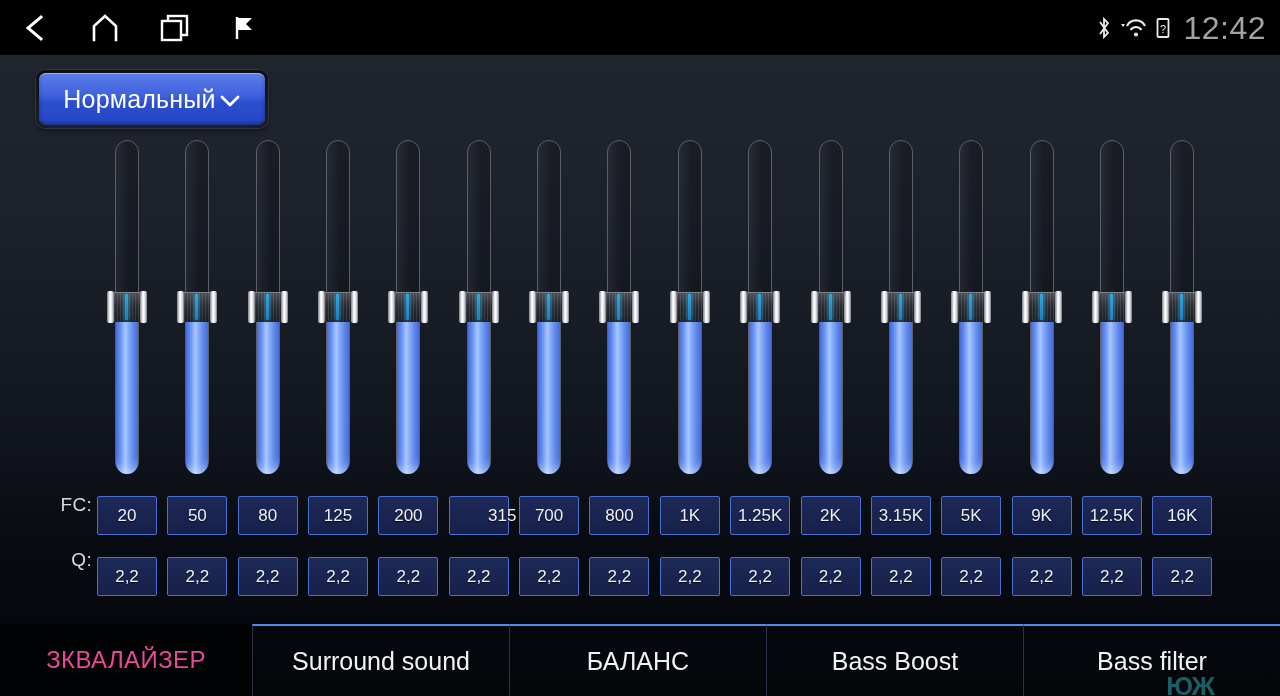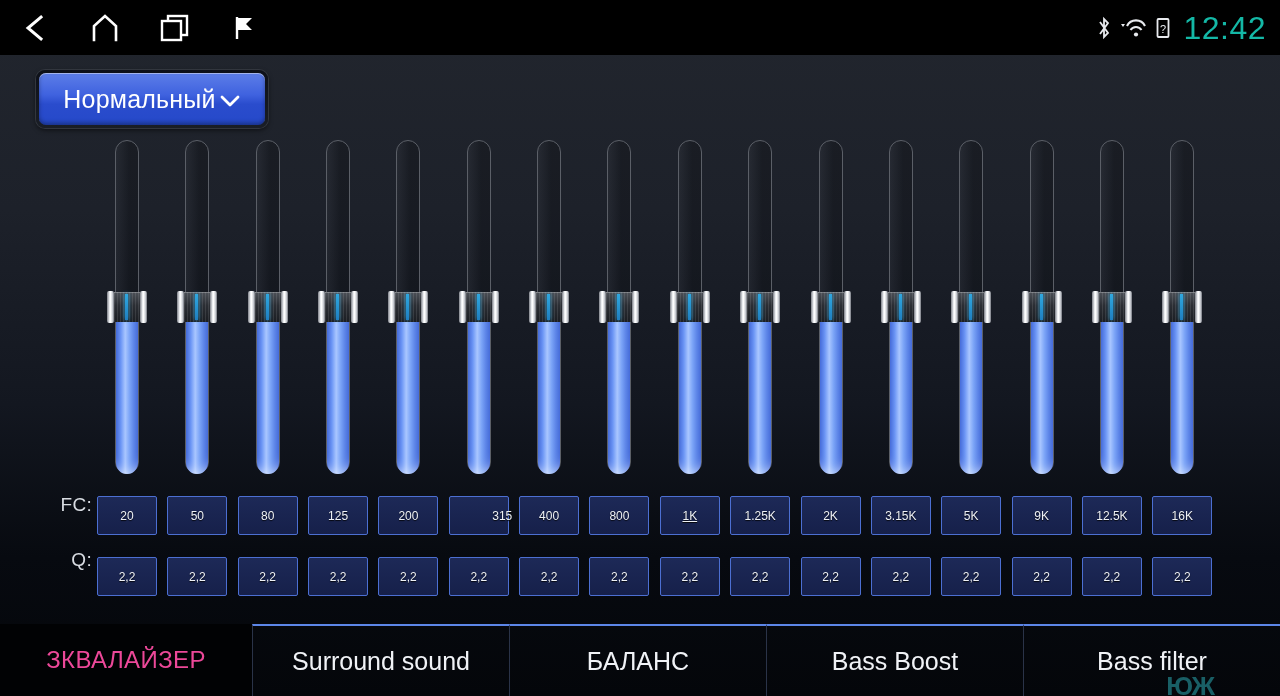--- a/index.html
+++ b/index.html
@@ -48,21 +48,21 @@
 
   .status-right {
     position: absolute;
     right: 14px; top: 0;
     height: 55px;
     display: flex;
     align-items: center;
     gap: 7px;
   }
   .status-clock {
-    color: #14b8a6;
+    color: #a3a3a3;
     font-size: 32px;
     letter-spacing: 0.5px;
     font-weight: 400;
     margin-left: 6px;
     line-height: 1;
   }
   .stat-ico { display:block; }
 
   
   .preset-wrap {
@@ -177,21 +177,21 @@
 
   .cell {
     position: absolute;
     width: 60px; height: 39px;
     margin-left: -30px;
     border: 1px solid #4c6fd2;
     border-radius: 2px;
     box-sizing: border-box;
     background: linear-gradient(180deg,#1d2957 0%, #16204a 100%);
     color: #eef1f6;
-    font-size: 12px;
+    font-size: 17px;
     display: flex;
     align-items: center;
     justify-content: center;
     text-shadow: 0 1px 1px rgba(0,0,0,.8);
   }
   .cell.fc { top: 496px; }
   .cell.q  { top: 557px; }
 
   
   .tabbar {
@@ -450,25 +450,25 @@
       <div class="cell fc" style="left: 197.35px;">50</div>
       <div class="cell q" style="left: 197.35px;">2,2</div>
       <div class="cell fc" style="left: 267.7px;">80</div>
       <div class="cell q" style="left: 267.7px;">2,2</div>
       <div class="cell fc" style="left: 338.05px;">125</div>
       <div class="cell q" style="left: 338.05px;">2,2</div>
       <div class="cell fc" style="left: 408.4px;">200</div>
       <div class="cell q" style="left: 408.4px;">2,2</div>
       <div class="cell fc" style="left: 478.75px; padding-left: 47px;">315</div>
       <div class="cell q" style="left: 478.75px;">2,2</div>
-      <div class="cell fc" style="left: 549.1px;">400</div>
+      <div class="cell fc" style="left: 549.1px;">700</div>
       <div class="cell q" style="left: 549.1px;">2,2</div>
       <div class="cell fc" style="left: 619.45px;">800</div>
       <div class="cell q" style="left: 619.45px;">2,2</div>
-      <div class="cell fc" style="left: 689.8px; text-decoration: underline;">1K</div>
+      <div class="cell fc" style="left: 689.8px;">1K</div>
       <div class="cell q" style="left: 689.8px;">2,2</div>
       <div class="cell fc" style="left: 760.15px;">1.25K</div>
       <div class="cell q" style="left: 760.15px;">2,2</div>
       <div class="cell fc" style="left: 830.5px;">2K</div>
       <div class="cell q" style="left: 830.5px;">2,2</div>
       <div class="cell fc" style="left: 900.85px;">3.15K</div>
       <div class="cell q" style="left: 900.85px;">2,2</div>
       <div class="cell fc" style="left: 971.2px;">5K</div>
       <div class="cell q" style="left: 971.2px;">2,2</div>
       <div class="cell fc" style="left: 1041.55px;">9K</div>

